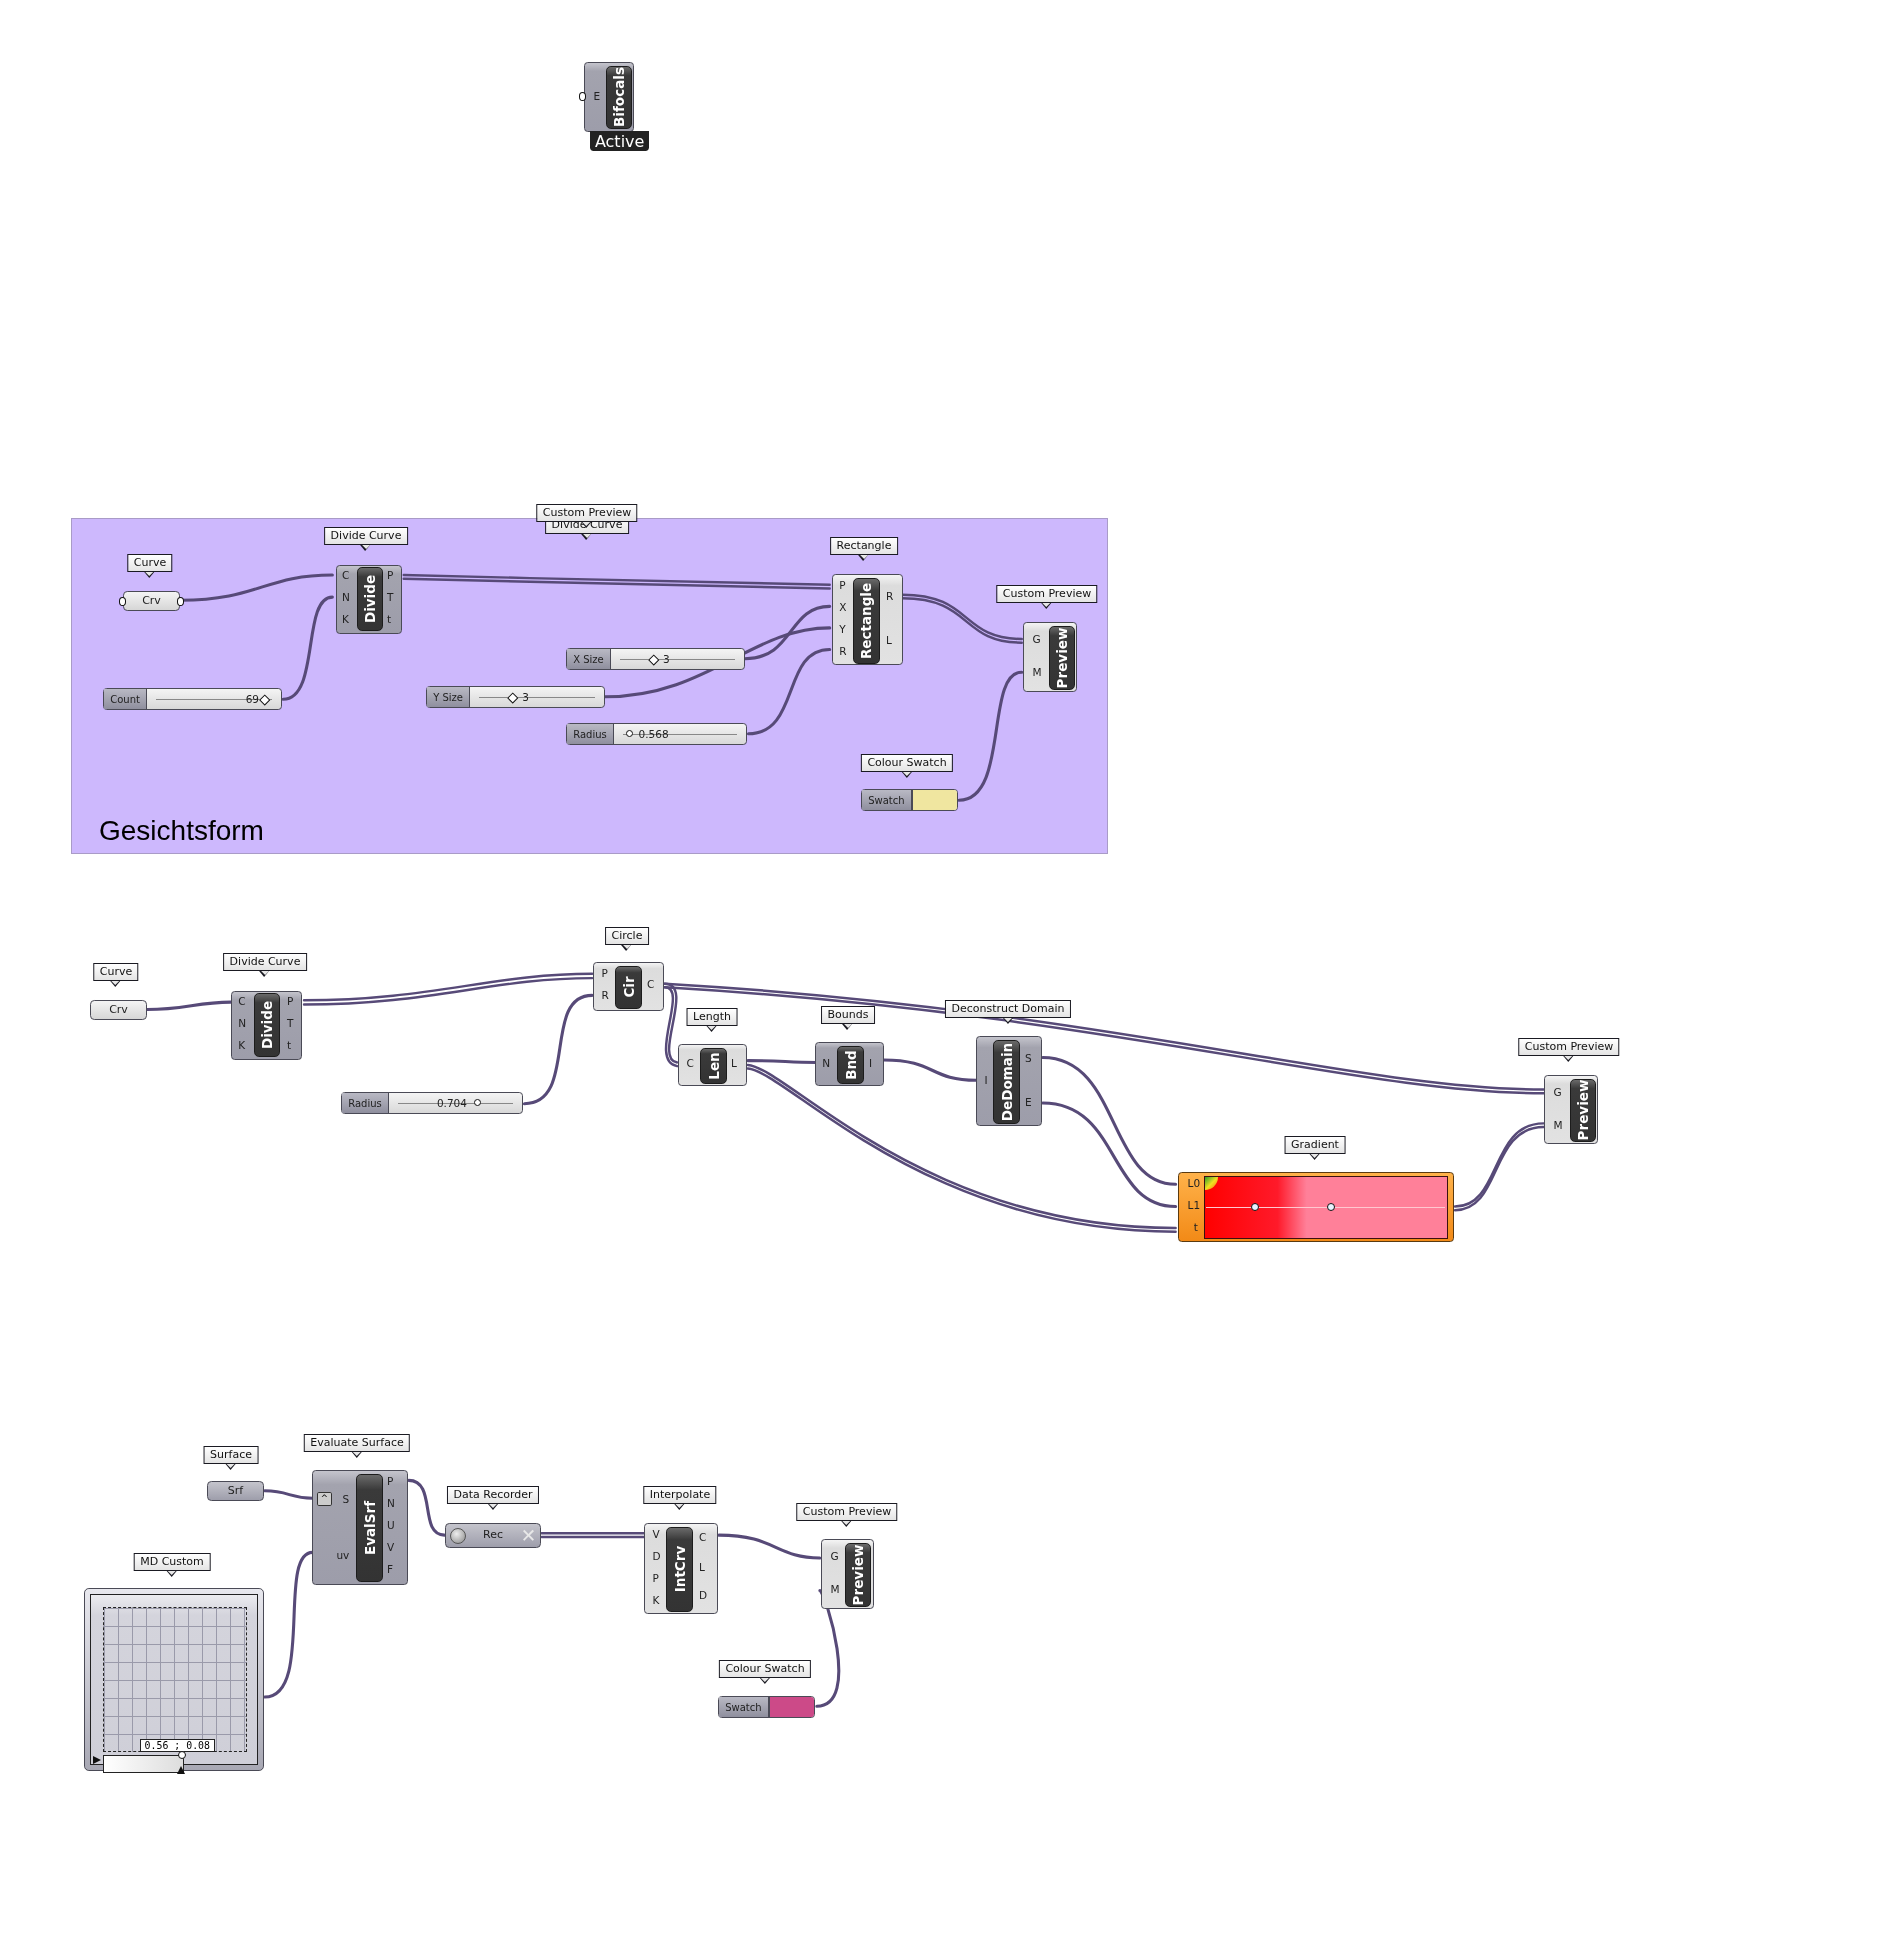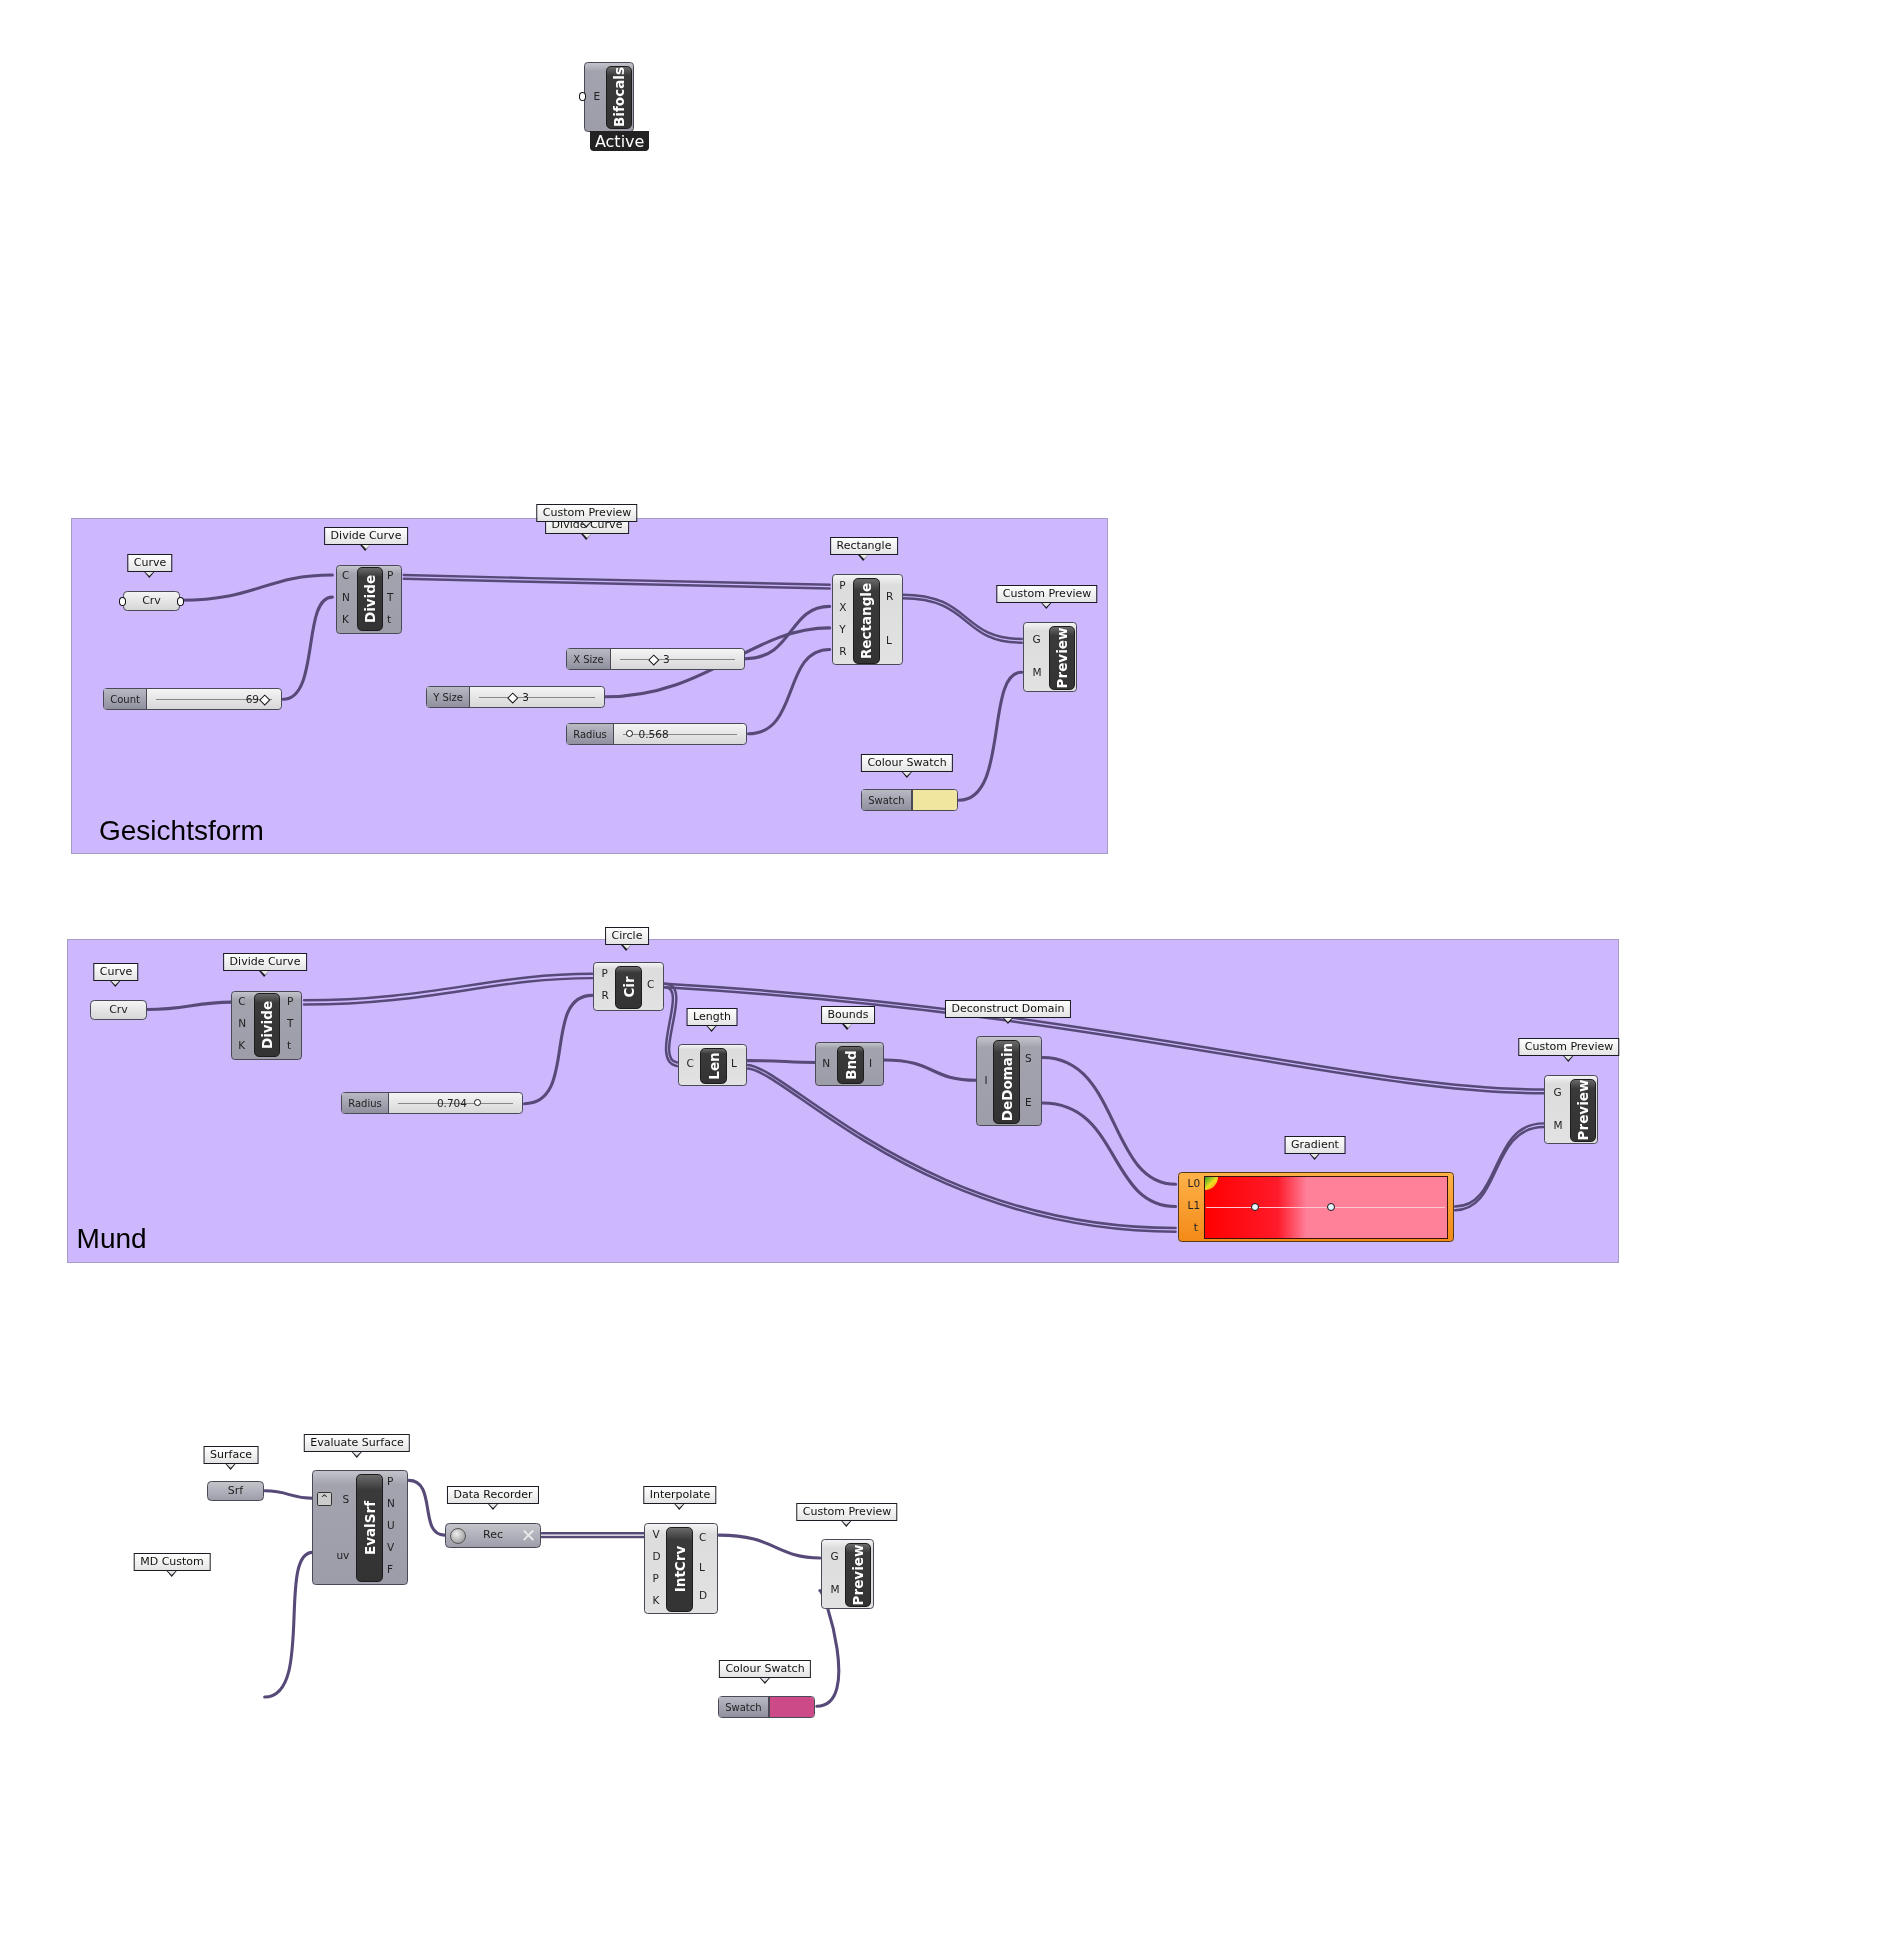--- a/index.html
+++ b/index.html
@@ -27,23 +27,20 @@
   .swatch-color{flex:0 0 auto;border-left:1.2px solid #4a4a56;}
 </style>
 </head>
 <body>
 
 <div id="canvas">
 
   <div class="group" style="left:71px;top:518px;width:1037px;height:336px;">
     <div class="group-title" style="left:27px;top:296px;">Gesichtsform</div>
   </div>
-  <div class="group" style="left:67px;top:939px;width:1552px;height:324px;">
-    <div class="group-title" style="left:8.6px;top:283px;">Mund</div>
-  </div>
 
   <svg class="wires" viewBox="0 0 3069 3176">
     <g fill="none" stroke="#574a78" stroke-width="5" stroke-linecap="round">
 
       <path d="M293,975 C420,975 430,934 540,934"></path>
       <path d="M460,1136 C520,1136 490,970 540,970"></path>
       <path d="M656,934 C900,940 1200,948 1348,950" stroke-width="4"></path>
       <path d="M656,940 C900,946 1200,954 1348,956" stroke-width="4"></path>
       <path d="M1210,1070 C1290,1070 1280,985 1348,985"></path>
       <path d="M982,1132 C1150,1132 1220,1020 1348,1020"></path>
@@ -268,20 +265,30 @@
         <span>EvalSrf</span>
       </div>
     <div class="port" style="left:74px;top:3.7px;">P</div>
     <div class="port" style="left:74px;top:26px;">N</div>
     <div class="port" style="left:74px;top:48px;">U</div>
     <div class="port" style="left:74px;top:70px;">V</div>
     <div class="port" style="left:74px;top:92px;">F</div>
   </div>
 
   <div class="tag" style="left:172px;top:1553px;">MD Custom</div>
+  <div style="position:absolute;left:84px;top:1588px;width:180px;height:183px;border:1.2px solid #4a4a56;border-radius:4.9px;box-sizing:border-box;background:linear-gradient(#e8e8ee,#a8a8b4);">
+    <div style="position:absolute;left:4.9px;top:4.9px;right:4.9px;bottom:4.9px;border:1.2px solid #222;background:linear-gradient(#ececf0 0%,#d4d4dc 12%,#cfcfd8 100%);">
+      <div style="position:absolute;left:12.3px;top:12.3px;width:142px;height:182px;max-height:143px;border:1.2px dashed #222;background-image:linear-gradient(#9a9aaa 0.6px,transparent 0.6px),linear-gradient(90deg,#9a9aaa 0.6px,transparent 0.6px);background-size:14px 18px;"></div>
+      <div style="position:absolute;left:12.3px;top:160px;width:79px;height:16px;border:1.2px solid #222;background:linear-gradient(90deg,#fff,#ddd);"></div>
+      <div style="position:absolute;left:49px;top:144px;font-family:'DejaVu Sans Mono',monospace;font-size:9.9px;background:#fff;border:1.2px solid #222;padding:0 3.7px;">0.56 ; 0.08</div>
+      <div style="position:absolute;left:87px;top:156px;width:6.2px;height:6.2px;border:1.8px solid #111;border-radius:50%;background:#fff;"></div>
+      <div style="position:absolute;left:2.5px;top:161px;border-top:4.9px solid transparent;border-bottom:4.9px solid transparent;border-left:8.6px solid #111;"></div>
+      <div style="position:absolute;left:86px;top:171px;border-left:4.9px solid transparent;border-right:4.9px solid transparent;border-bottom:8.6px solid #111;"></div>
+    </div>
+  </div>
 
   <div class="tag" style="left:493px;top:1486px;">Data Recorder</div>
   <div class="param dark" style="left:445px;top:1523px;width:96px;height:24.6px;line-height:22px;">
     <div style="position:absolute;left:3.7px;top:3.7px;width:14.8px;height:14.8px;border-radius:50%;background:radial-gradient(circle at 40% 35%,#eee,#888);border:0.6px solid #555;"></div>
     <span>Rec</span>
     <div style="position:absolute;right:3.7px;top:1.2px;font-size:18.5px;color:#e8e8e8;line-height:21px;">✕</div>
   </div>
 
   <div class="tag" style="left:680px;top:1486px;">Interpolate</div>
   <div class="comp" style="left:644px;top:1523px;width:74px;height:91px;">

